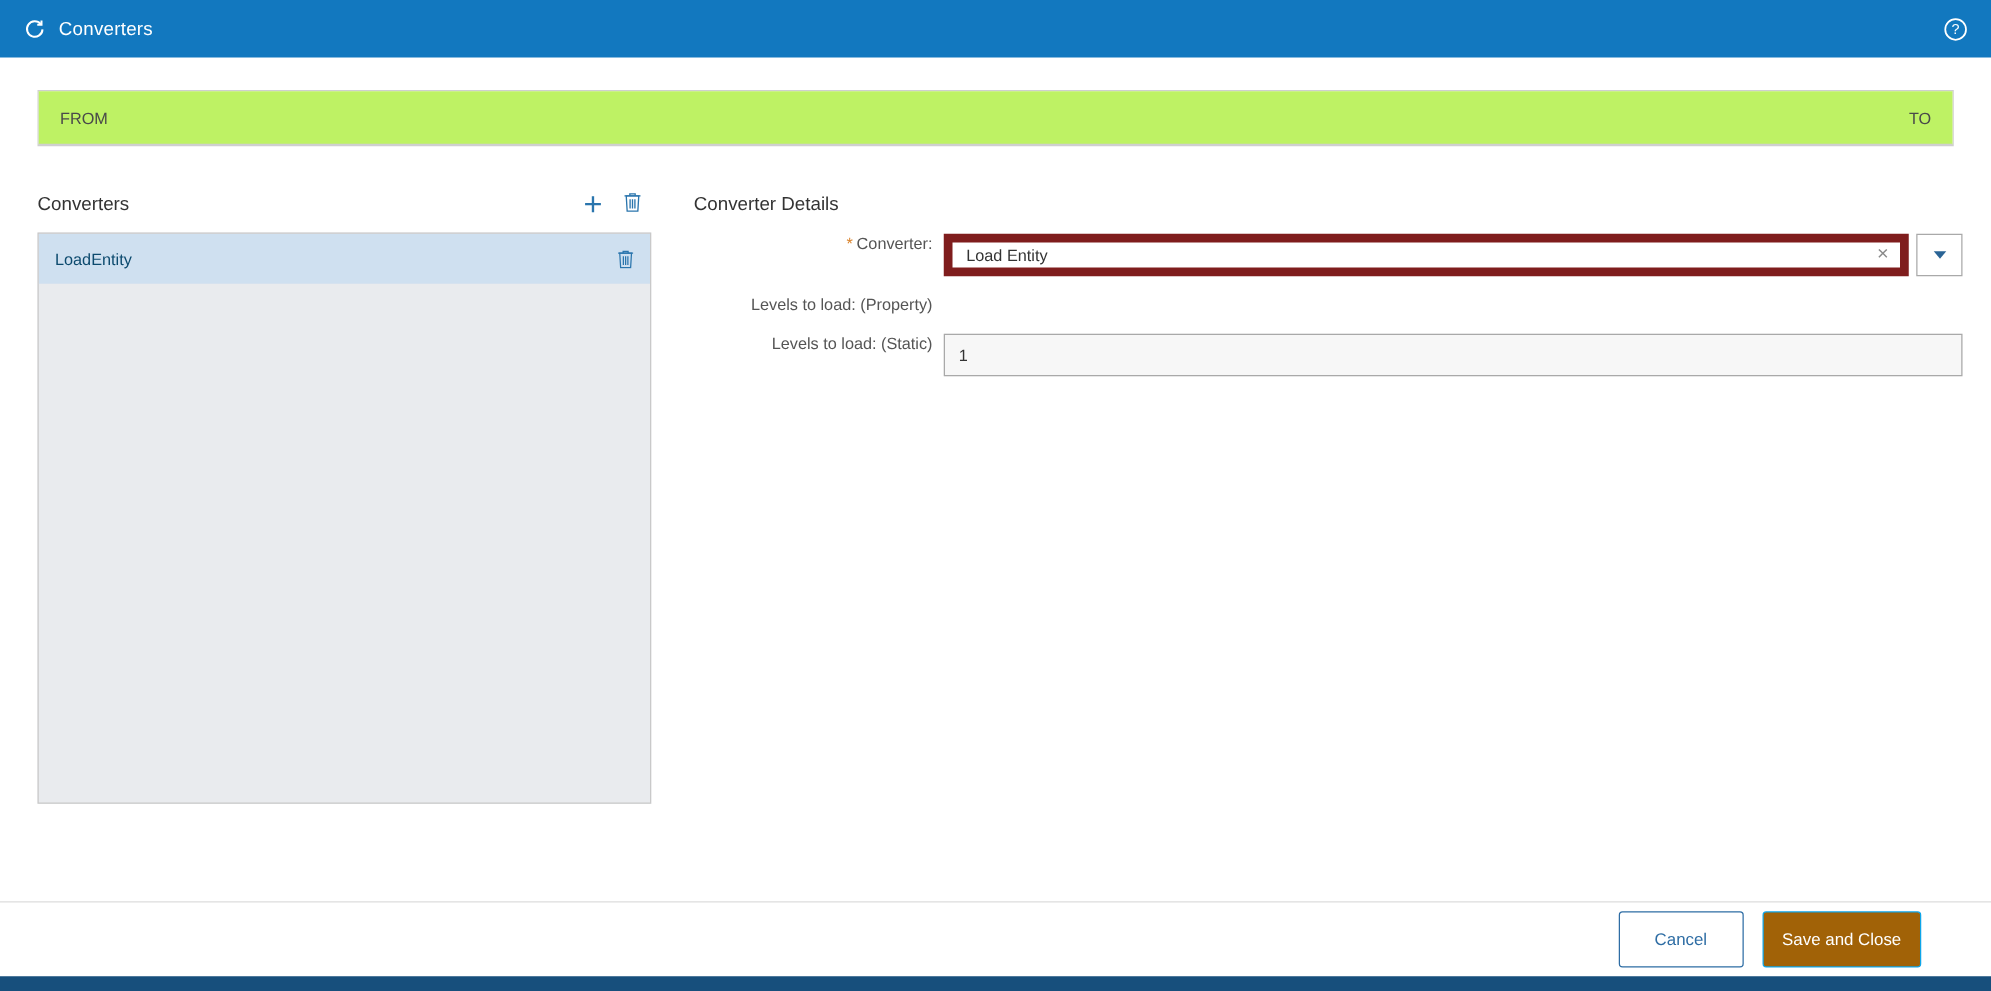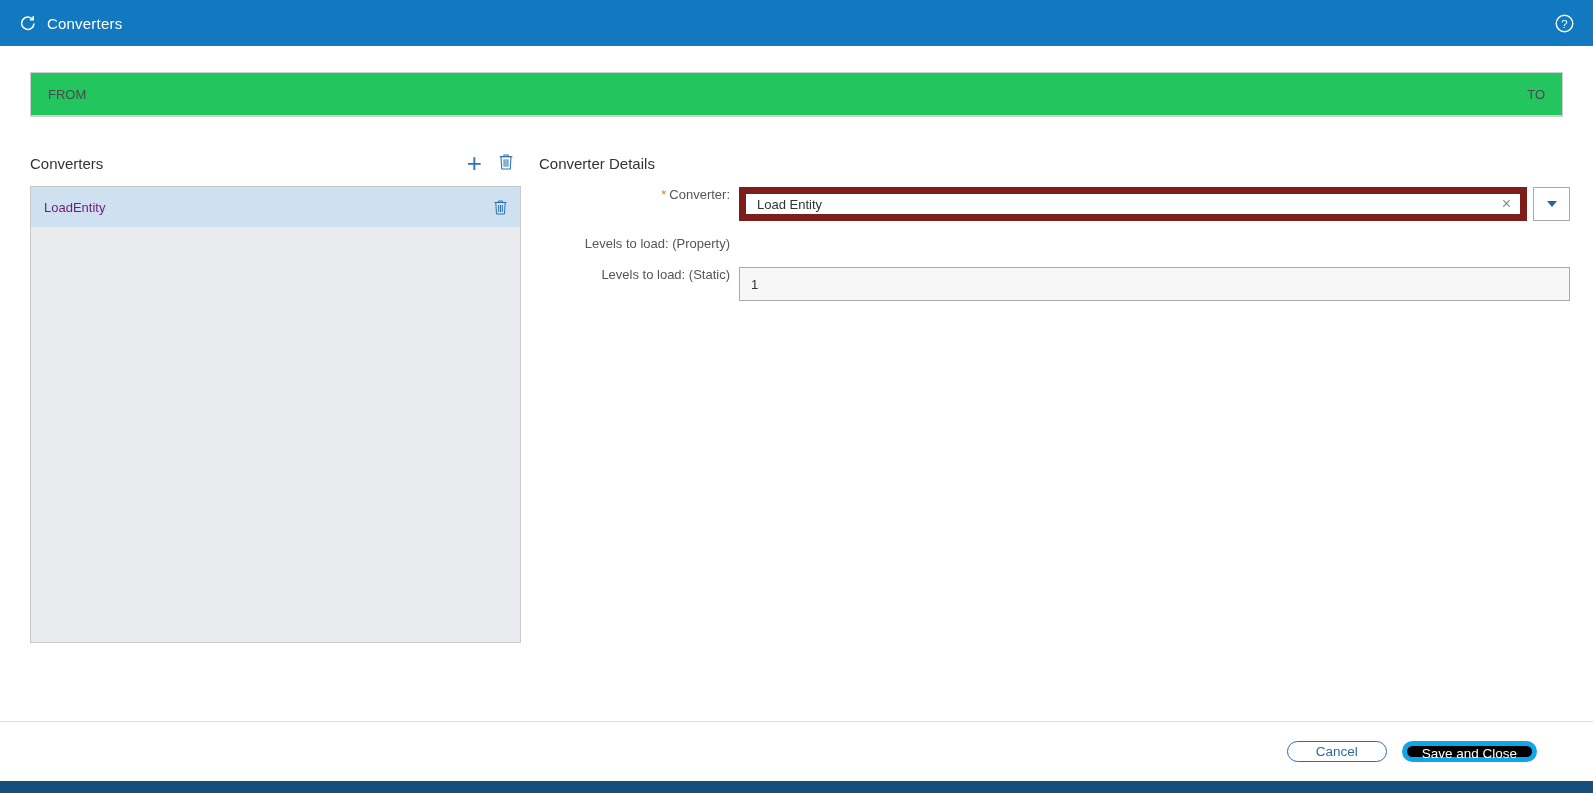--- a/index.html
+++ b/index.html
@@ -21,21 +21,21 @@
     color: #fff;
   }
   .titlebar .app-icon { display:flex; align-items:center; }
   .titlebar .title { font-size: 15px; margin-left: 11px; letter-spacing: .2px; }
   .titlebar .help { margin-left: auto; display:flex; align-items:center; cursor:pointer; }
 
   
   .mapping { margin: 26px 30px 0; border: 1px solid #cfcfcf; }
   .map-head {
     display: flex; justify-content: space-between; align-items: center;
-    background: #22c55e; height: 43px; padding: 0 17px;
+    background: #bef264; height: 43px; padding: 0 17px;
     font-size: 13px; color: #4a4a4a;
     border-bottom: 1px solid #cfcfcf;
   }
   .map-row {
     display: flex; justify-content: space-between;
     padding: 7px 17px 9px; font-size: 12.5px; color: #222;
     background:#fff; cursor: default;
   }
   .map-cell div { line-height: 16px; }
   .map-cell.to { text-align: right; }
@@ -45,26 +45,26 @@
   .left-col { width: 491px; flex: none; }
   .left-head { display: flex; align-items: center; height: 30px; margin-bottom: 8px; }
   .panel-title { font-size: 15px; color: #333; }
   .left-icons { margin-left: auto; display: flex; align-items: center; gap: 17px; padding-right: 8px; }
   .icon-btn { color: #2a75ad; cursor: pointer; display:flex; align-items:center; background:none; border:none; }
   .plus-glyph { font-size: 26px; line-height: 20px; color: #2a75ad; font-weight: 400; }
 
   .listbox { border: 1px solid #c9c9c9; background: #e9ebee; height: 457px; overflow: auto; }
   .list-item {
     height: 40px; display: flex; align-items: center;
-    padding: 0 13px; font-size: 13px; color: #701a75; cursor: pointer; gap: 36px;
+    padding: 0 13px; font-size: 13px; color: #0c4a6e; cursor: pointer; gap: 36px;
   }
   .list-item.selected { background: #cfe0f0; }
   .list-item .row-trash { margin-left: auto; color: #2a75ad; display:flex; align-items:center; }
 
-  .right-col { flex: 1; padding-left: 18px; }
+  .right-col { flex: 1; padding-left: 34px; }
   .details-title { font-size: 15px; color: #333; height: 30px; display: flex; align-items: center; margin-bottom: 9px; }
 
   .form-row { display: flex; align-items: flex-start; margin-bottom: 15px; }
   .form-label {
     width: 200px; flex: none; text-align: right;
     font-size: 13px; color: #555; padding-right: 9px; line-height: 16px;
   }
   .req { color: #d9822b; margin-right: 3px; }
   .field-area { flex: 1; display: flex; align-items: center; }
 
@@ -115,28 +115,28 @@
   }
 
   
   .footer {
     position: absolute; left: 0; right: 0; bottom: 12px; height: 60px;
     background: #fff; border-top: 1px solid #dddddd;
     display: flex; align-items: center; justify-content: flex-end;
     padding-right: 56px; gap: 15px;
   }
   .btn {
-    height: 21px; font-size: 13.5px; border-radius: 13px; cursor: pointer;
+    height: 45px; font-size: 13.5px; border-radius: 3px; cursor: pointer;
     font-family: "Liberation Sans", sans-serif;
   }
   .btn-cancel {
     width: 100px; background: #fff; border: 1px solid #2e6da4; color: #2e6da4;
   }
   .btn-save {
-    padding: 0 15px; background: #000000; border: 5px solid #0ea5e9; color: #fff;
+    padding: 0 15px; background: #a16207; border: 1px solid #0ea5e9; color: #fff;
   }
   .bottom-strip {
     position: absolute; left: 0; right: 0; bottom: 0; height: 12px;
     background: #174f7c;
   }
 </style>
 </head>
 <body>
 
 <div class="page">

